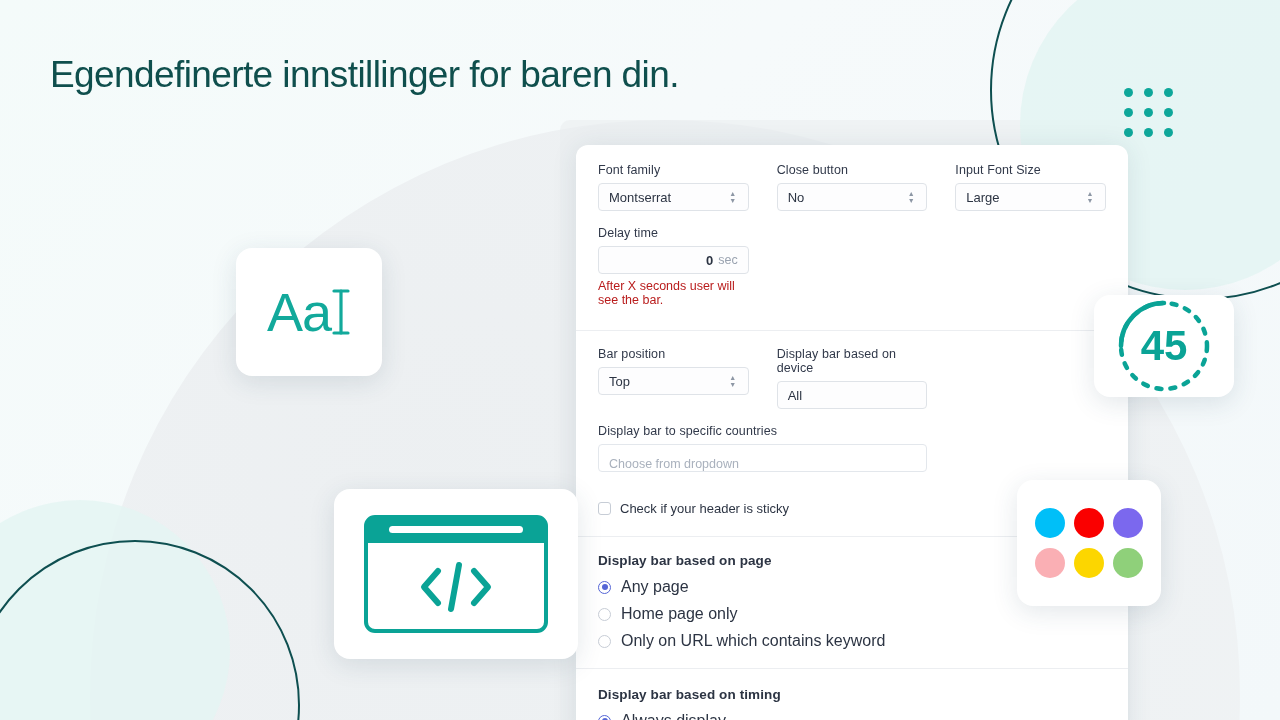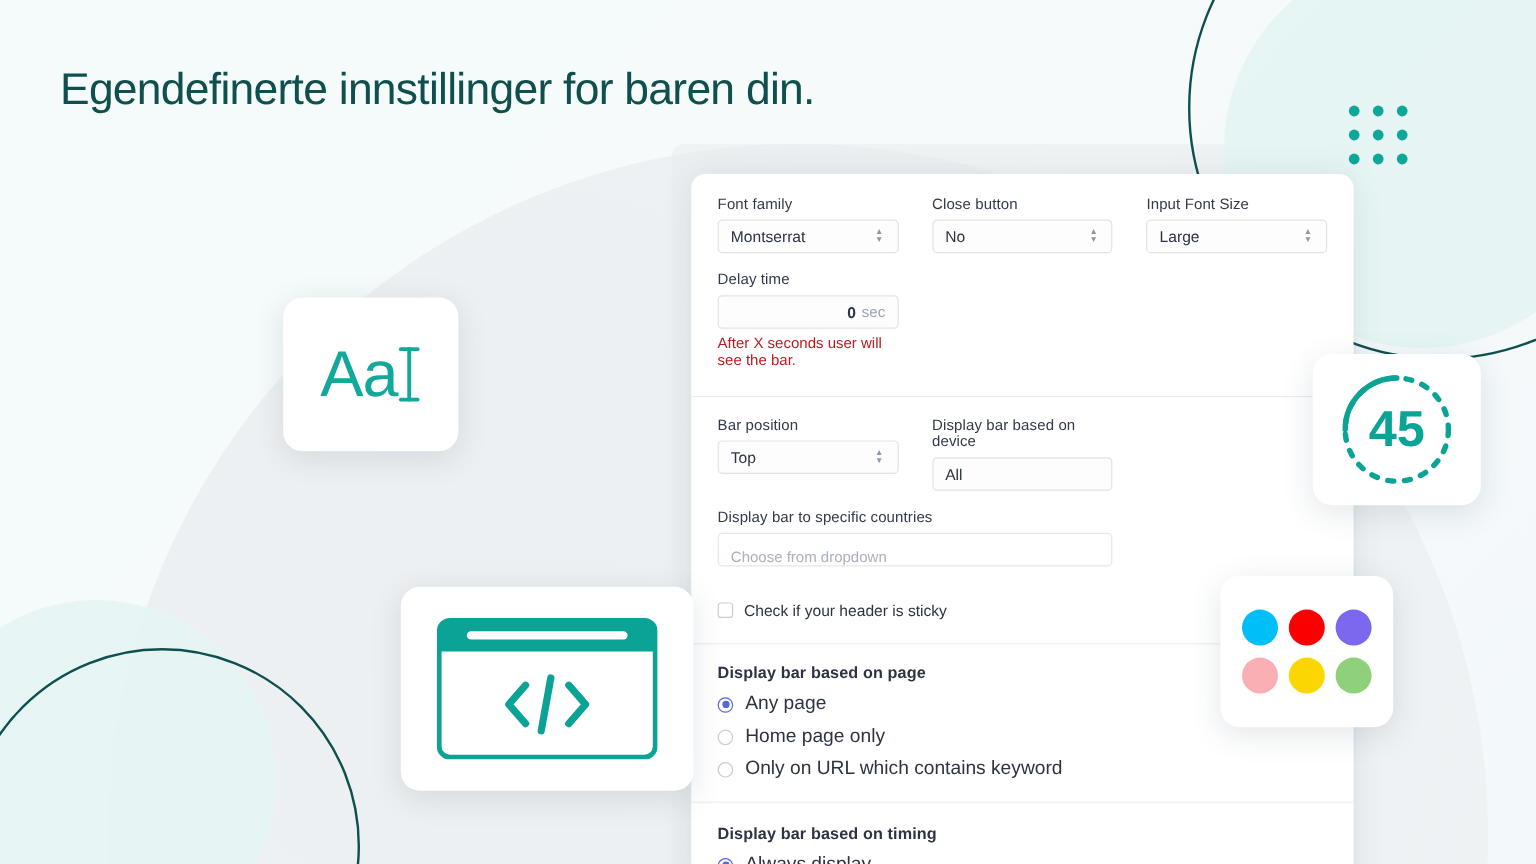--- a/index.html
+++ b/index.html
@@ -177,21 +177,21 @@
   
   .float-card {
     position: absolute;
     background: #fff;
     border-radius: 16px;
     box-shadow: 0 6px 26px rgba(40,70,90,.13);
     display: flex; align-items: center; justify-content: center;
   }
   #card-font  { left: 236px; top: 248px; width: 146px; height: 128px; }
   #card-code  { left: 334px; top: 489px; width: 244px; height: 170px; }
-  #card-timer { left: 1094px; top: 295px; width: 140px; height: 126px; }
+  #card-timer { left: 1094px; top: 295px; width: 140px; height: 102px; }
   #card-colors{ left: 1017px; top: 480px; width: 144px; height: 126px; }
 
   #card-font .aa {
     font-size: 54px;
     font-weight: normal;
     color: #12a99b;
     letter-spacing: -1px;
     display: flex; align-items: center;
   }
 

